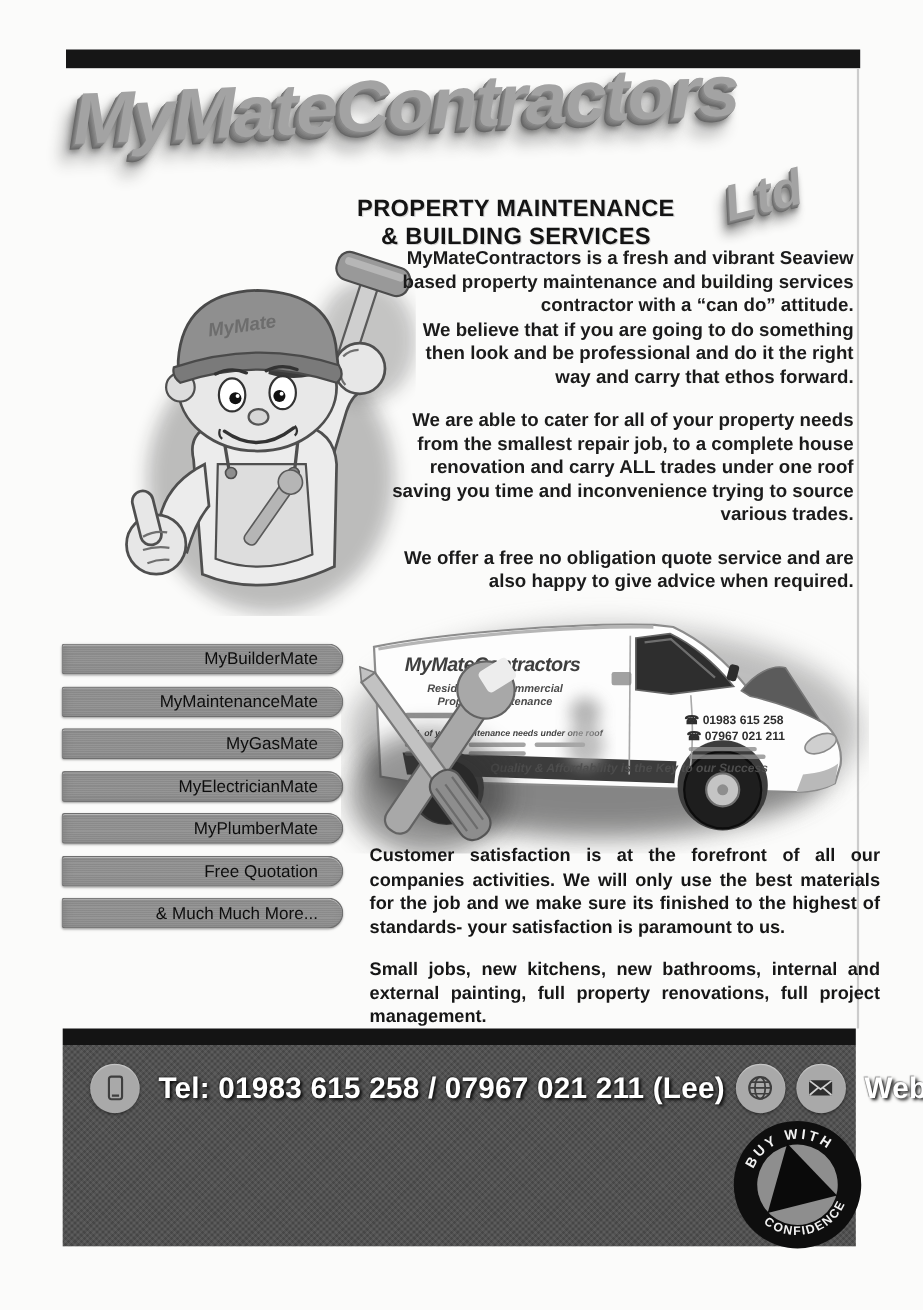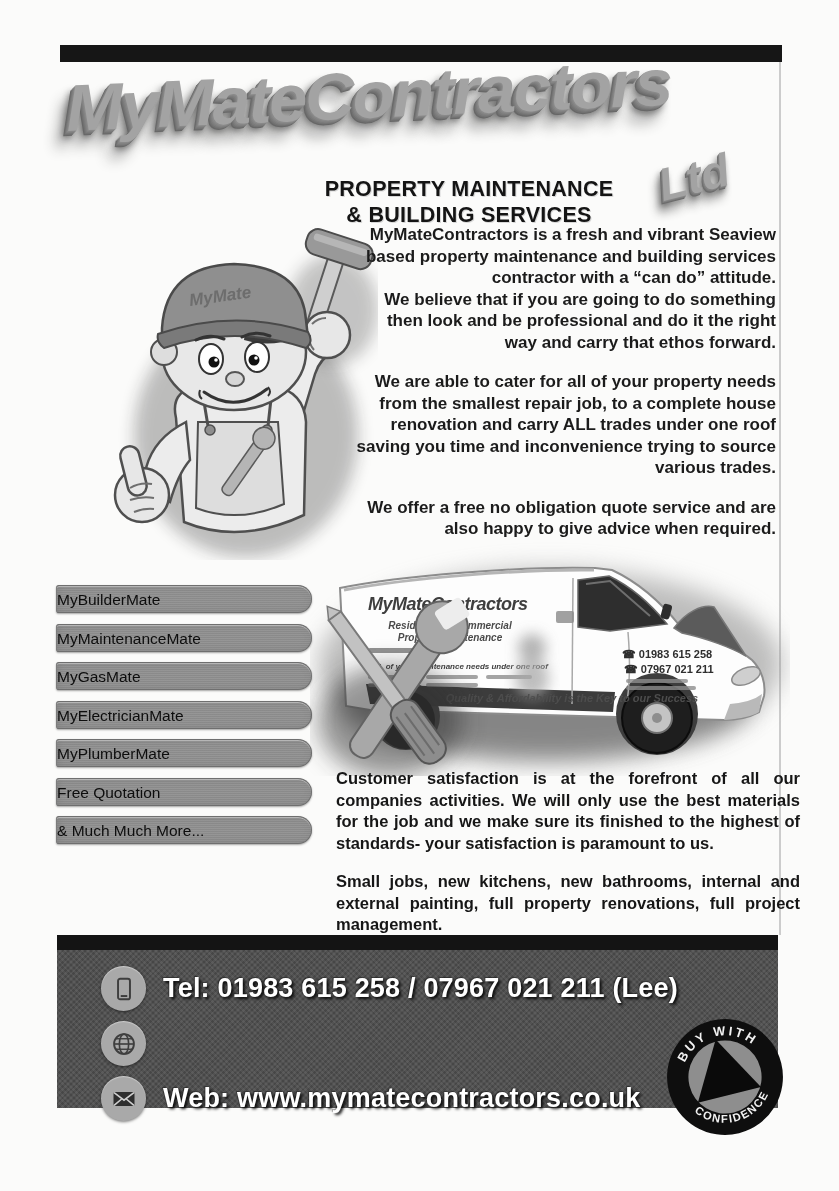--- a/index.html
+++ b/index.html
@@ -44,43 +44,43 @@
   }
   .intro p{margin:0;}
   .intro p.gap{margin-top:18px;}
 
   
   .services{left:56px;top:585px;width:256px;display:flex;flex-direction:column;gap:10.5px;}
   .pill{
     height:28px;line-height:28px;background:#909090;
     border:1px solid #6f6f6f;border-left-color:#7c7c7c;
     border-radius:3px 15px 15px 3px;
-    padding-right:22px;box-sizing:border-box;
+    text-align:right;padding-right:22px;box-sizing:border-box;
     font-size:15.5px;color:#0d0d0d;
     box-shadow:inset 0 1px 0 rgba(255,255,255,.4), inset 2px 0 6px rgba(120,120,120,.5), 0 1px 2px rgba(0,0,0,.35);
     background-image:repeating-linear-gradient(0deg, rgba(255,255,255,.05) 0 1px, rgba(0,0,0,.04) 1px 2px);
   }
 
   
   .closing{
     left:336px;top:768px;width:464px;text-align:justify;
     font-weight:bold;font-size:16.5px;line-height:21.5px;color:#161616;
   }
   .closing p{margin:0;}
   .closing p.gap{margin-top:17px;}
 
   
   .footer-strip{left:57px;top:935px;width:721px;height:15px;background:#141414;}
   .footer{
-    left:57px;top:950px;width:721px;height:158px;background-color:#525252;
+    left:57px;top:950px;width:721px;height:183px;background-color:#525252;
     background-image:
       repeating-linear-gradient(45deg, rgba(255,255,255,.06) 0 2px, rgba(255,255,255,0) 2px 4px),
       repeating-linear-gradient(-45deg, rgba(0,0,0,.14) 0 2px, rgba(0,0,0,0) 2px 4px);
-    box-sizing:border-box;padding:16px 0 0 44px;
-    display:flex;flex-direction:column;gap:10px;
+    box-sizing:border-box;padding:16px 0 0 25px;
+    display:flex;flex-direction:row;gap:10px;
   }
   .frow{display:flex;align-items:center;gap:17px;height:46px;}
   .icircle{
     width:45px;height:45px;border-radius:50%;background:#a9a9a9;flex:0 0 45px;
     display:flex;align-items:center;justify-content:center;
     box-shadow:0 1px 3px rgba(0,0,0,.5), inset 0 1px 1px rgba(255,255,255,.4);
   }
   .ftext{
     font-size:27px;font-weight:bold;color:#ffffff;letter-spacing:.2px;white-space:nowrap;
     text-shadow:2px 2px 3px rgba(0,0,0,.9), -1px -1px 1px rgba(0,0,0,.4);

